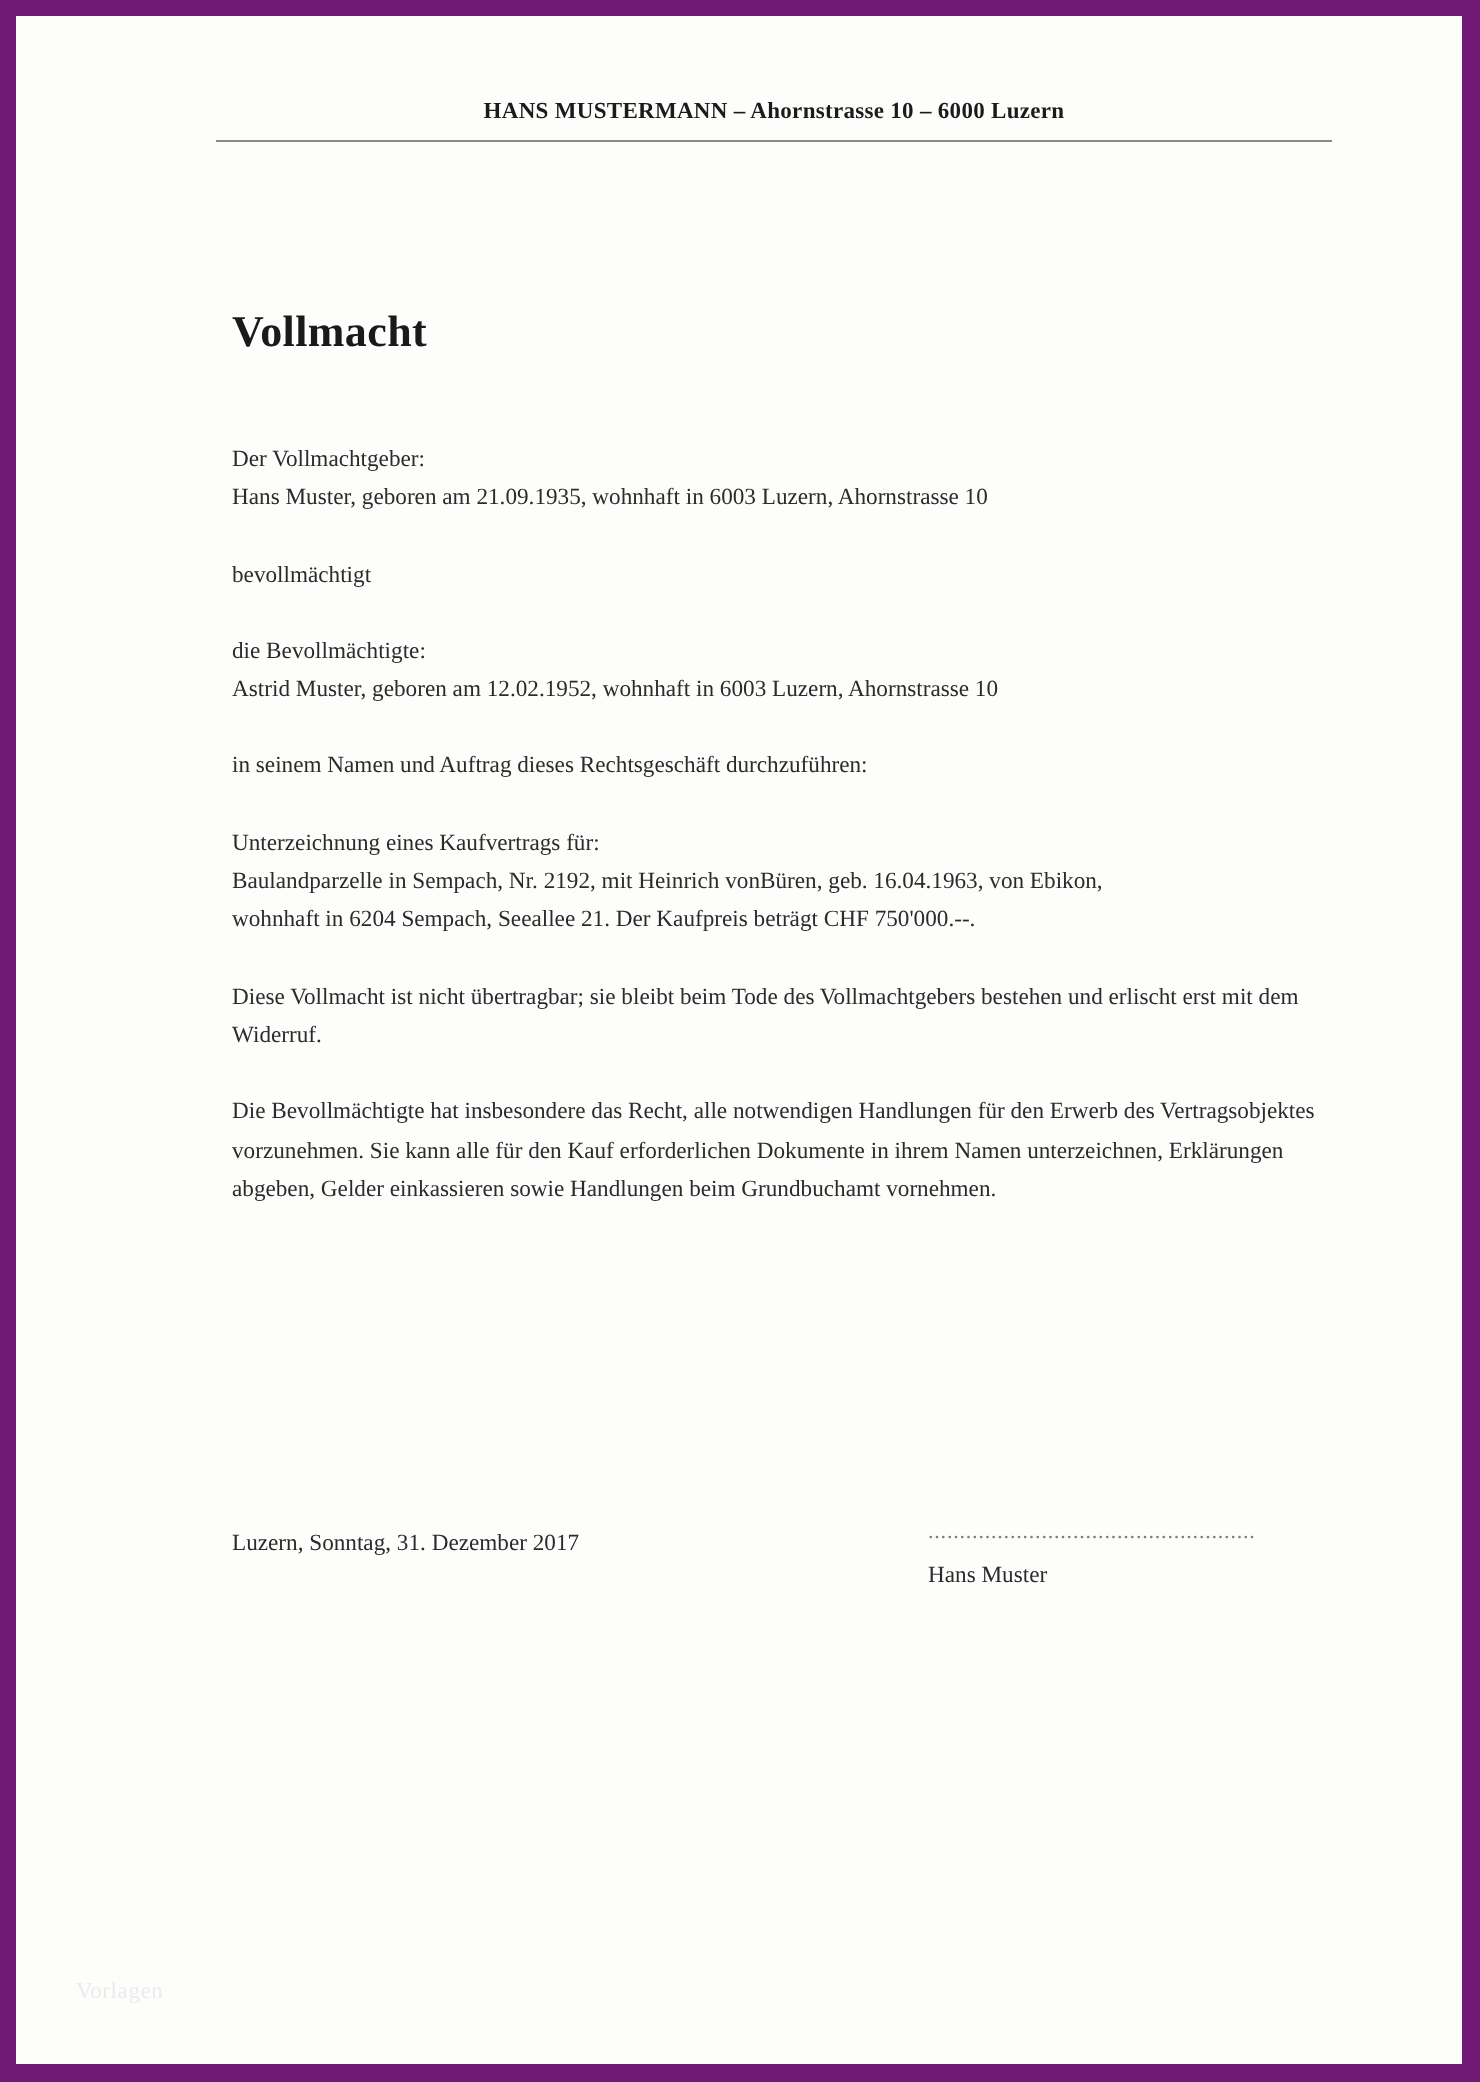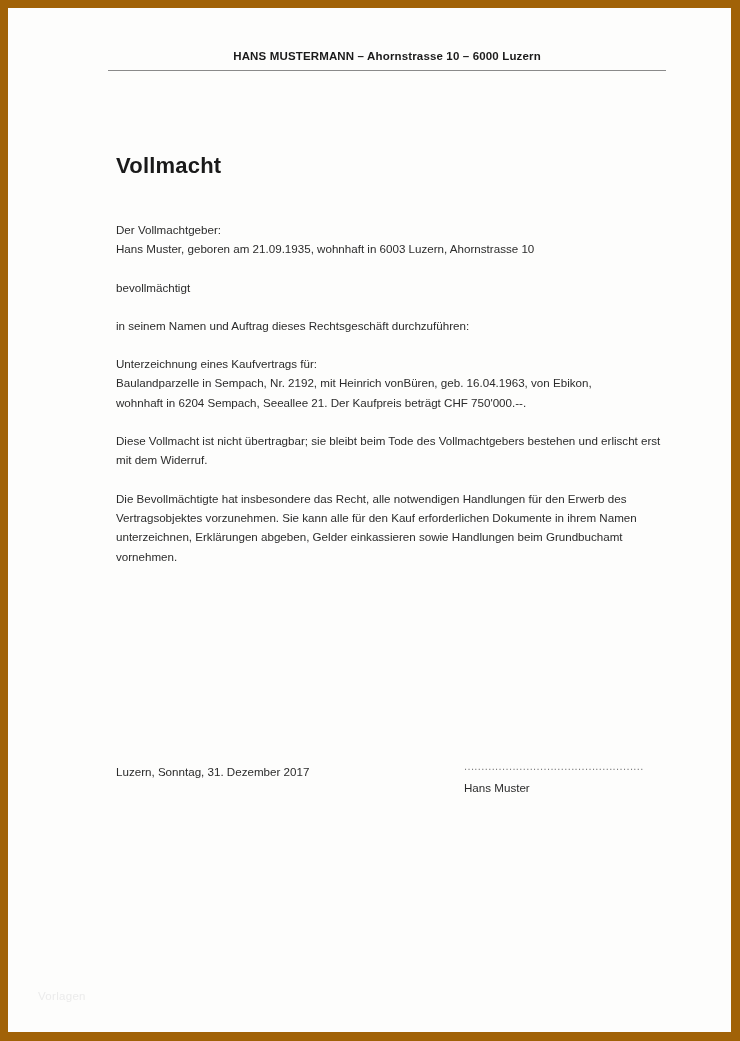--- a/index.html
+++ b/index.html
@@ -136,37 +136,41 @@
     bottom: 30px;
     font-size: 11.5px;
     color: #ebebeb;
     letter-spacing: 0.3px;
     user-select: none;
   }
 </style>
 </head>
 <body>
 
-<div id="page-frame" style="background: #a16207;">
+<div id="page-frame" style="background: #701a75; font-family: Liberation Serif, serif;">
   <div id="page-sheet" style="background: rgb(253, 253, 252);">
 
     <div class="letterhead">
       <div class="letterhead-text">HANS MUSTERMANN – Ahornstrasse 10 – 6000 Luzern</div>
       <div class="letterhead-rule"></div>
     </div>
 
     <div class="doc-title">Vollmacht</div>
 
     <div class="body-area" id="body-area">
         <p class="para">
           <span class="ln">Der Vollmachtgeber:</span>
           <span class="ln">Hans Muster, geboren am 21.09.1935, wohnhaft in 6003 Luzern, Ahornstrasse 10</span>
         </p>
         <p class="para">
           <span class="ln">bevollmächtigt</span>
+        </p>
+        <p class="para">
+          <span class="ln">die Bevollmächtigte:</span>
+          <span class="ln">Astrid Muster, geboren am 12.02.1952, wohnhaft in 6003 Luzern, Ahornstrasse 10</span>
         </p>
         <p class="para">
           <span class="ln">in seinem Namen und Auftrag dieses Rechtsgeschäft durchzuführen:</span>
         </p>
         <p class="para">
           <span class="ln">Unterzeichnung eines Kaufvertrags für:</span>
           <span class="ln">Baulandparzelle in Sempach, Nr. 2192, mit Heinrich vonBüren, geb. 16.04.1963, von Ebikon,</span>
           <span class="ln">wohnhaft in 6204 Sempach, Seeallee 21. Der Kaufpreis beträgt CHF 750'000.--.</span>
         </p>
         <p class="para flow">Diese Vollmacht ist nicht übertragbar; sie bleibt beim Tode des Vollmachtgebers bestehen und erlischt erst mit dem Widerruf.</p>

